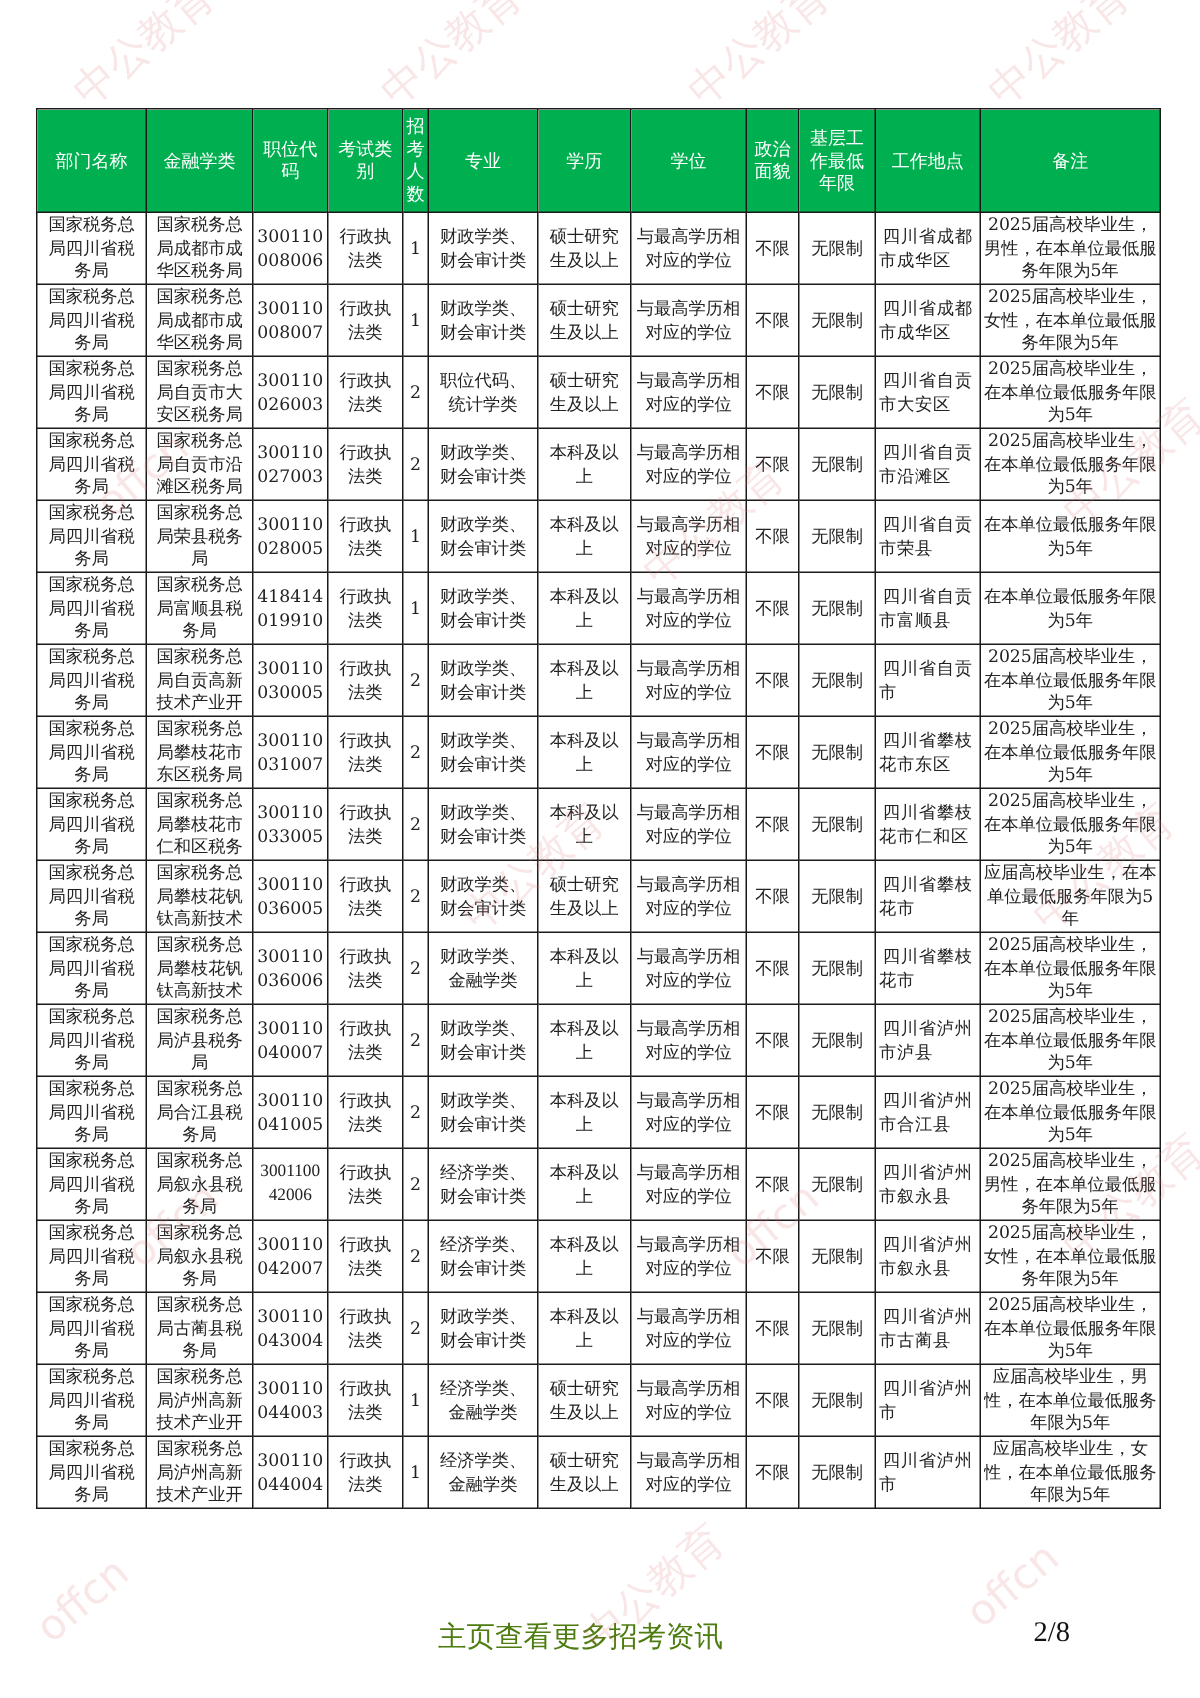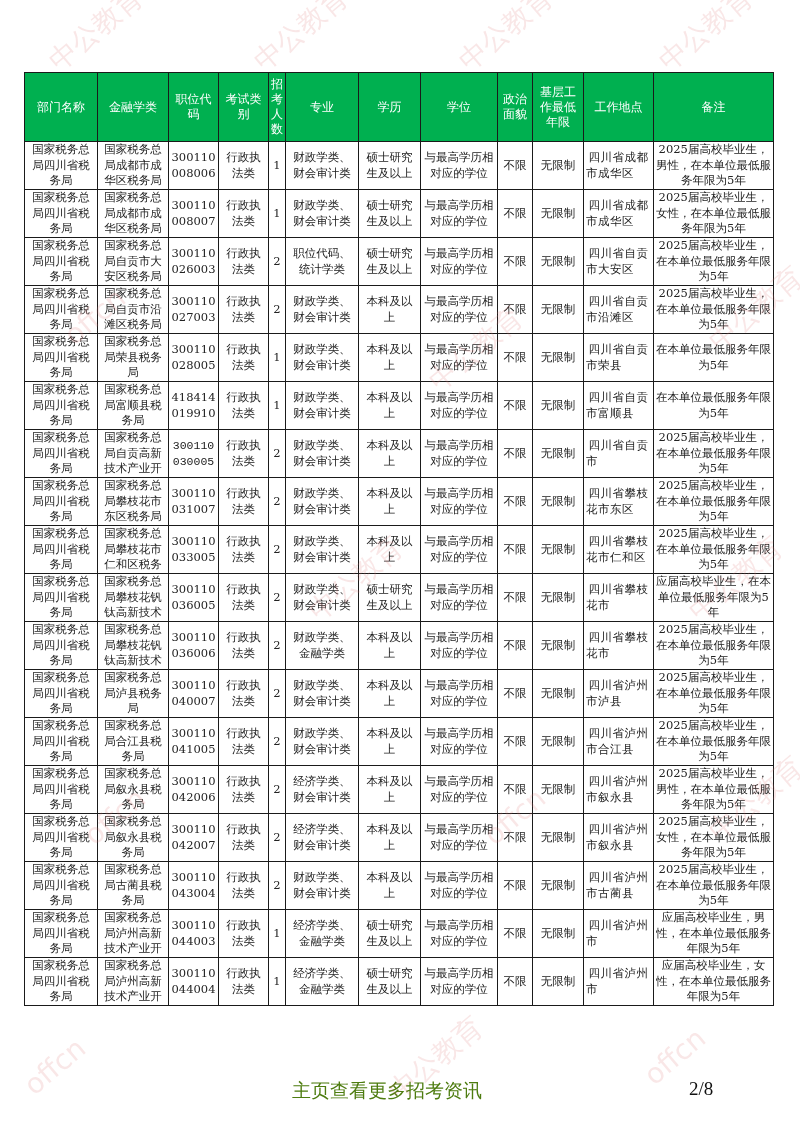--- a/index.html
+++ b/index.html
@@ -298,21 +298,21 @@
         </td>
       </tr>
       <tr>
         <td>
           <span class="clip">国家税务总局四川省税务局</span>
         </td>
         <td>
           <span class="clip">国家税务总局自贡高新技术产业开</span>
         </td>
         <td>
-          <span class="clip" style="word-break: break-all; font-family: Liberation Mono, monospace;">300110030005</span>
+          <span class="clip" style="word-break: break-all;">300110030005</span>
         </td>
         <td>
           <span class="clip">行政执法类</span>
         </td>
         <td>
           <span class="clip">2</span>
         </td>
         <td class="left">
           <span class="clip">财政学类、财会审计类</span>
         </td>
@@ -564,21 +564,21 @@
         </td>
       </tr>
       <tr>
         <td>
           <span class="clip">国家税务总局四川省税务局</span>
         </td>
         <td>
           <span class="clip">国家税务总局叙永县税务局</span>
         </td>
         <td>
-          <span class="clip" style="word-break: break-all;">300110042006</span>
+          <span class="clip" style="word-break: break-all; font-family: Liberation Serif, serif;">300110042006</span>
         </td>
         <td>
           <span class="clip">行政执法类</span>
         </td>
         <td>
           <span class="clip">2</span>
         </td>
         <td class="left">
           <span class="clip">经济学类、财会审计类</span>
         </td>

